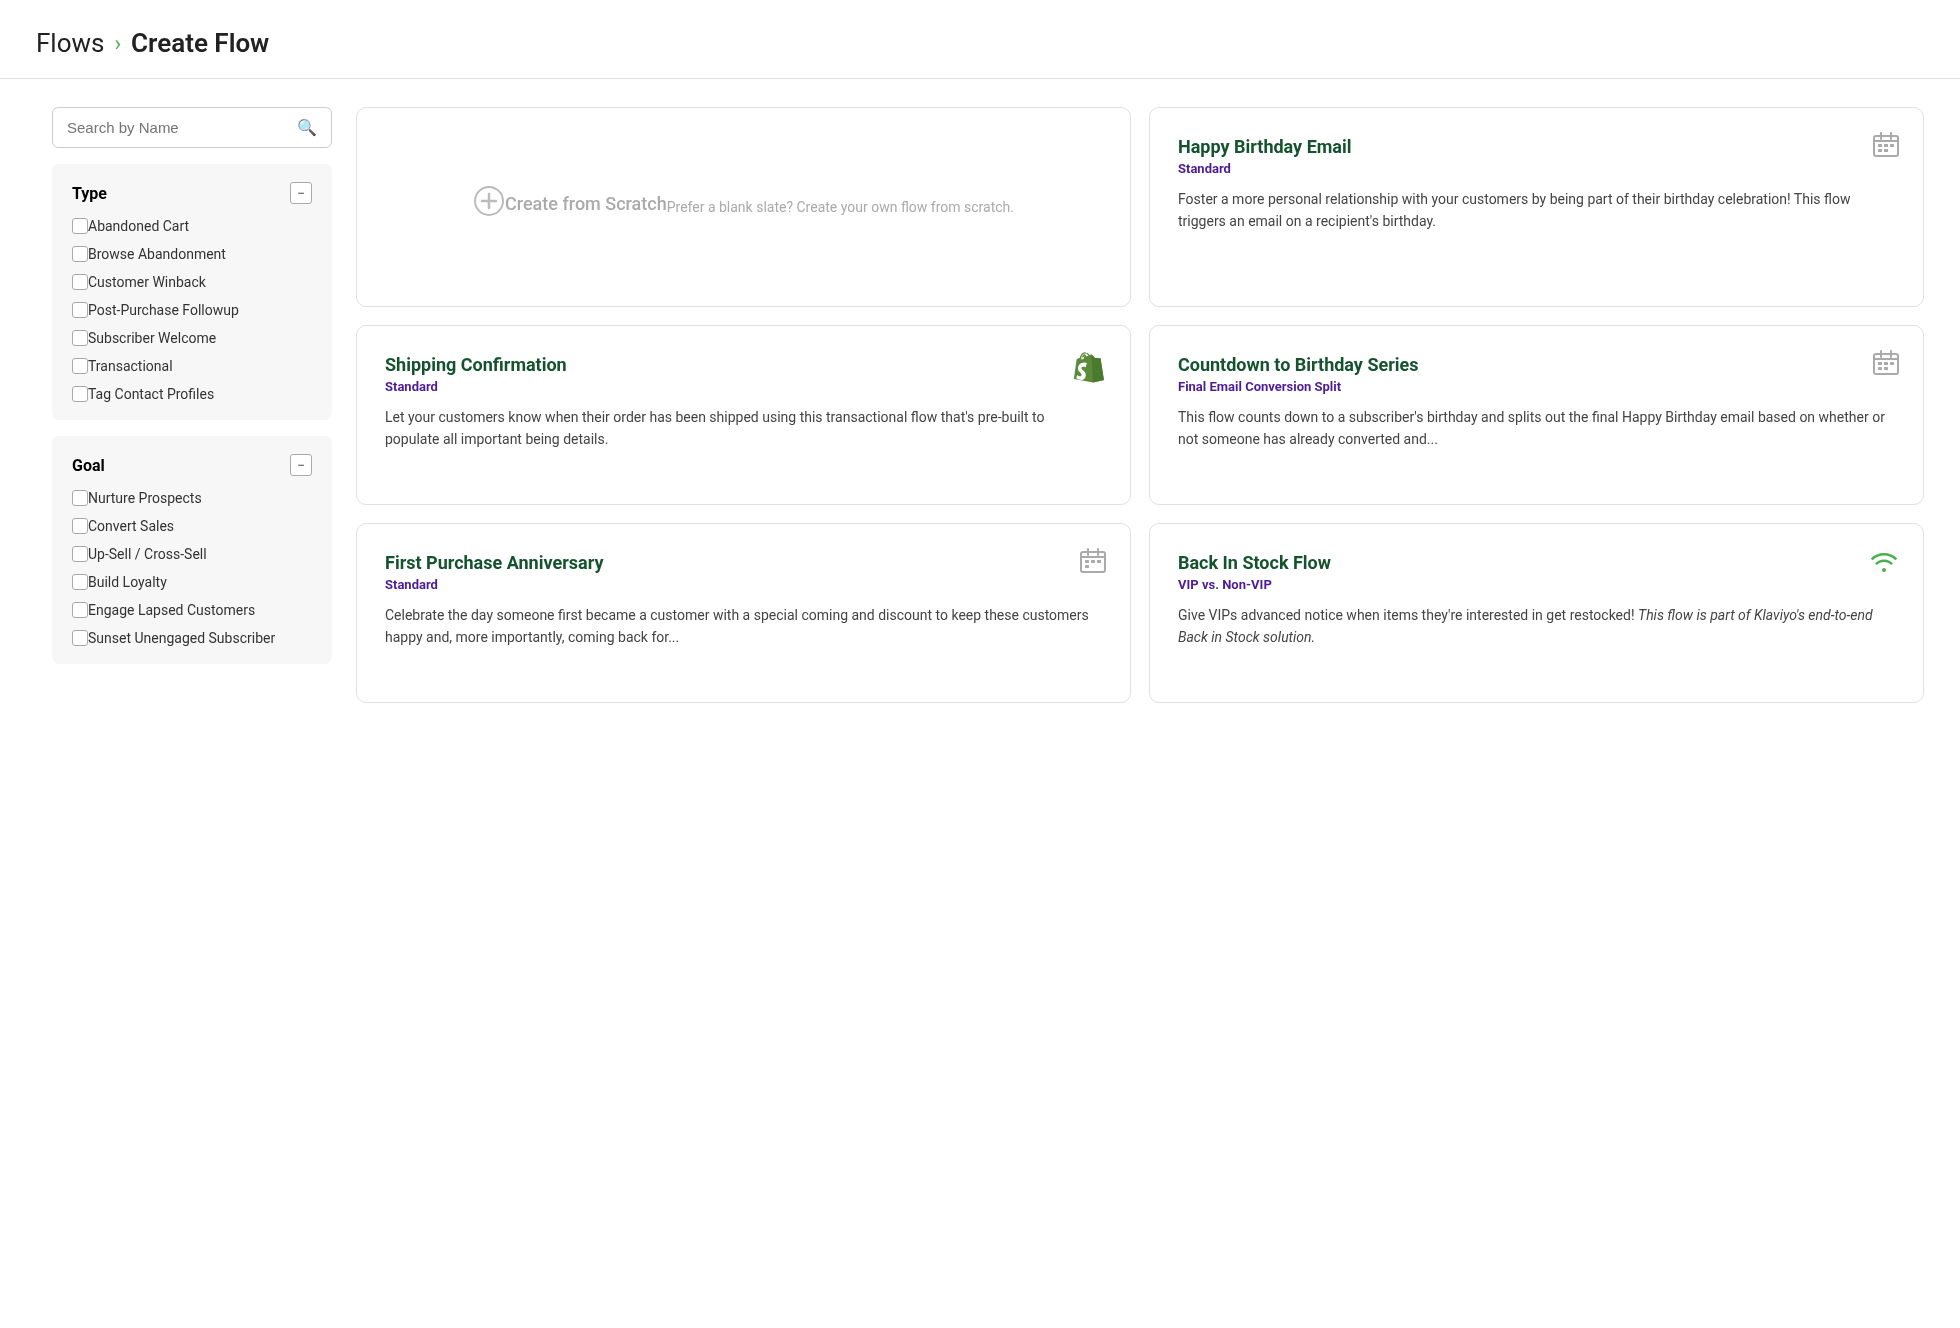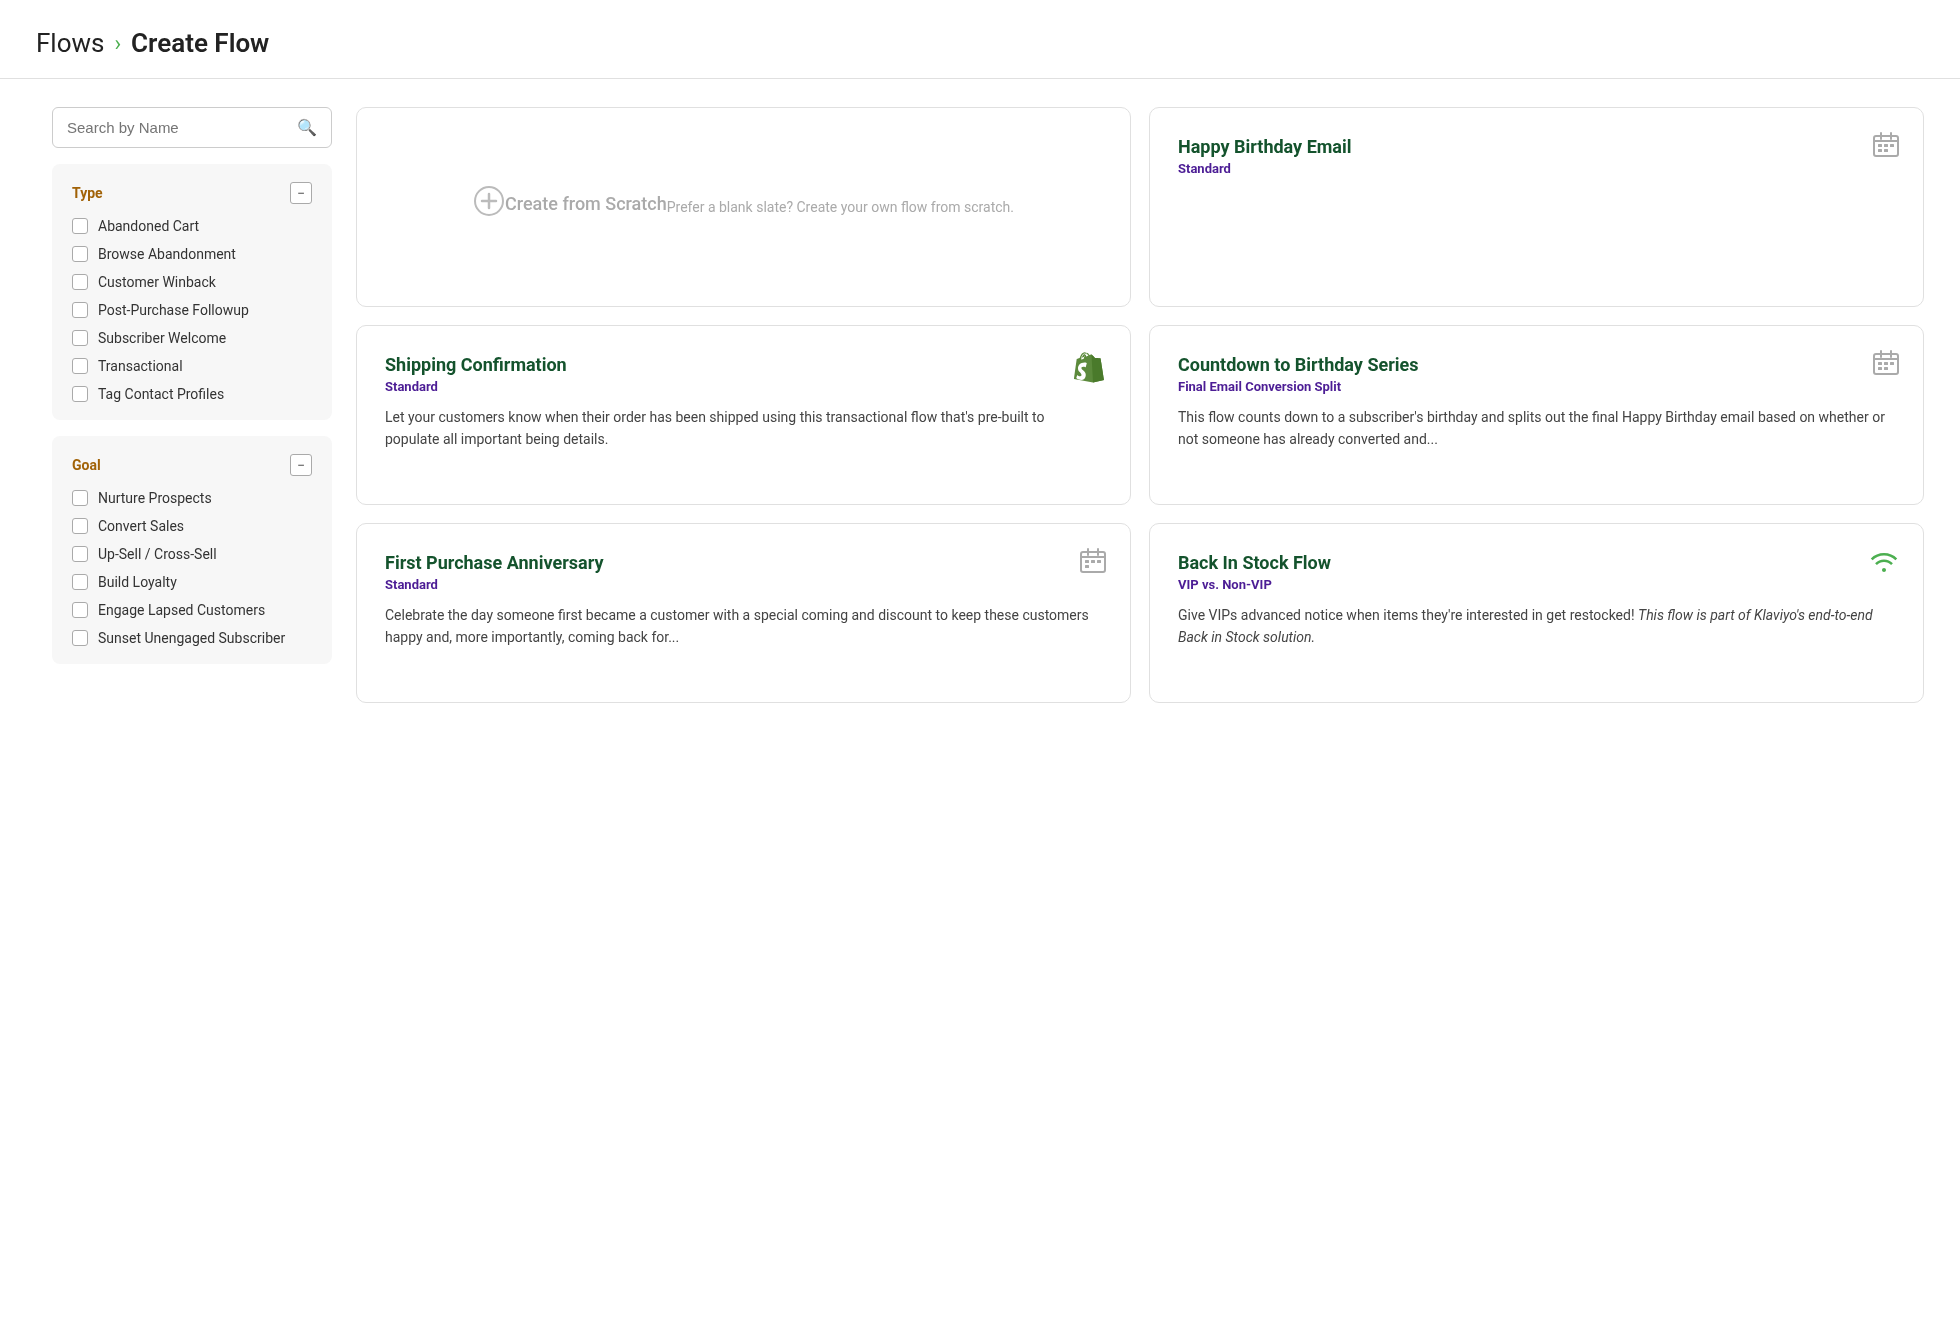--- a/index.html
+++ b/index.html
@@ -76,42 +76,41 @@
       padding: 18px 20px;
       margin-bottom: 16px;
     }
     .filter-header {
       display: flex;
       justify-content: space-between;
       align-items: center;
       margin-bottom: 14px;
     }
     .filter-title {
-      font-size: 14px;
+      font-size: 16px;
       font-weight: 700;
-      color: #a16207;
+      color: #000000;
     }
     .filter-collapse {
       width: 22px;
       height: 22px;
       border: 1.5px solid #aaa;
       border-radius: 3px;
       display: flex;
       align-items: center;
       justify-content: center;
       cursor: pointer;
       color: #555;
       font-size: 14px;
       background: #fff;
     }
 
     .filter-item {
       display: flex;
       align-items: center;
-      gap: 10px;
       margin-bottom: 12px;
       cursor: pointer;
     }
     .filter-item:last-child { margin-bottom: 0; }
     .filter-checkbox {
       width: 16px;
       height: 16px;
       border: 1.5px solid #aaa;
       border-radius: 3px;
       background: #fff;
@@ -310,20 +309,21 @@
           <line x1="18" y1="1" x2="18" y2="7" stroke="#aaa" stroke-width="2" stroke-linecap="round"></line>
           <rect x="5" y="12" width="4" height="3" rx="0.5" fill="#aaa"></rect>
           <rect x="11" y="12" width="4" height="3" rx="0.5" fill="#aaa"></rect>
           <rect x="17" y="12" width="4" height="3" rx="0.5" fill="#aaa"></rect>
           <rect x="5" y="17" width="4" height="3" rx="0.5" fill="#aaa"></rect>
           <rect x="11" y="17" width="4" height="3" rx="0.5" fill="#aaa"></rect>
         </svg>
       </div>
       <div class="card-title">Happy Birthday Email</div>
       <div class="card-subtitle">Standard</div>
+      <div class="card-desc">Foster a more personal relationship with your customers by being part of their birthday celebration! This flow triggers an email on a recipient's birthday.</div>
     </div>
 
     <div class="flow-card">
       <div class="card-icon">
         <svg width="34" height="38" viewBox="0 0 34 38" fill="none">
           <path d="M28.5 8.5C28.4 8.4 28.2 8.3 28 8.3C27.8 8.3 23.3 8.1 23.3 8.1C23.3 8.1 20.2 5 19.9 4.7C19.6 4.4 19 4.5 18.8 4.6C18.8 4.6 18.2 4.8 17.2 5.1C16.8 3.9 16.1 2.8 14.7 2.8C14.7 2.8 14.4 2.8 14.2 2.9C13.8 2.4 13.3 2.2 12.8 2.2C9.7 2.2 8.2 6.1 7.7 8.1C6.4 8.5 5.5 8.8 5.4 8.8C4.7 9 4.7 9.1 4.6 9.8C4.5 10.3 2 29 2 29L21 32.5L32 30C32 30 28.7 8.7 28.5 8.5ZM16.4 5.7C15.7 5.9 14.9 6.1 14.1 6.4C14.1 5.5 14 4.2 13.5 3.2C15 3.5 15.8 5 16.4 5.7ZM12.7 6.8C11.6 7.1 10.4 7.5 9.2 7.9C9.7 6 10.8 3.8 12.5 3.3C13 4.3 13.1 5.7 12.7 6.8ZM14.6 3.3C14.8 3.3 15 3.4 15.2 3.6C13.8 4.2 12.3 5.7 11.7 8.7C10.8 9 9.9 9.2 9.1 9.5C9.8 7 11.2 3.4 14.6 3.3Z" fill="#5c8a3c"></path>
           <path d="M28 8.3C27.8 8.3 23.3 8.1 23.3 8.1C23.3 8.1 20.2 5 19.9 4.7C19.8 4.6 19.6 4.5 19.5 4.5L21 32.5L32 30C32 30 28.7 8.7 28.5 8.5C28.4 8.4 28.2 8.3 28 8.3Z" fill="#4a7a2b"></path>
           <path d="M14.7 13.5L13.7 17.2C13.7 17.2 12.6 16.7 11.3 16.7C9.5 16.7 9.4 17.8 9.4 18.1C9.4 20.3 13.8 21.1 13.8 25C13.8 28.1 11.8 30 9.1 30C5.9 30 4.3 28.1 4.3 28.1L5.2 24.9C5.2 24.9 6.8 26.3 8.2 26.3C9.1 26.3 9.5 25.6 9.5 25.1C9.5 22.3 6 22.1 6 18.5C6 15.4 8.3 12.5 12.5 12.5C14 12.5 14.7 13 14.7 13Z" fill="white"></path>
         </svg>
       </div>

